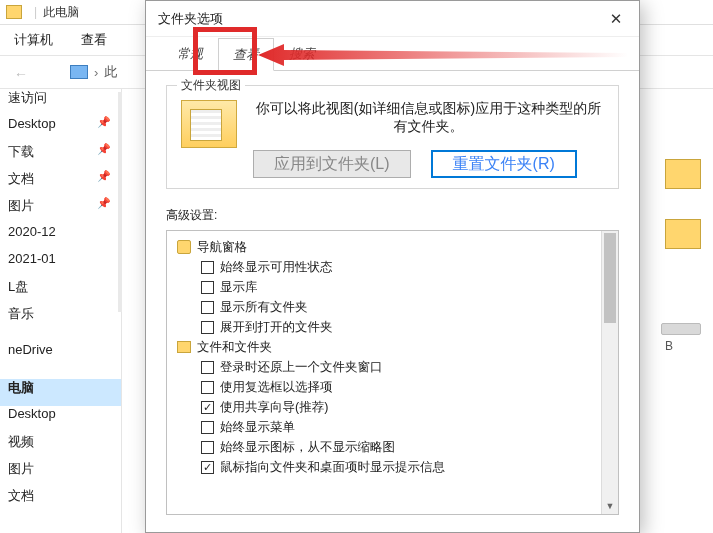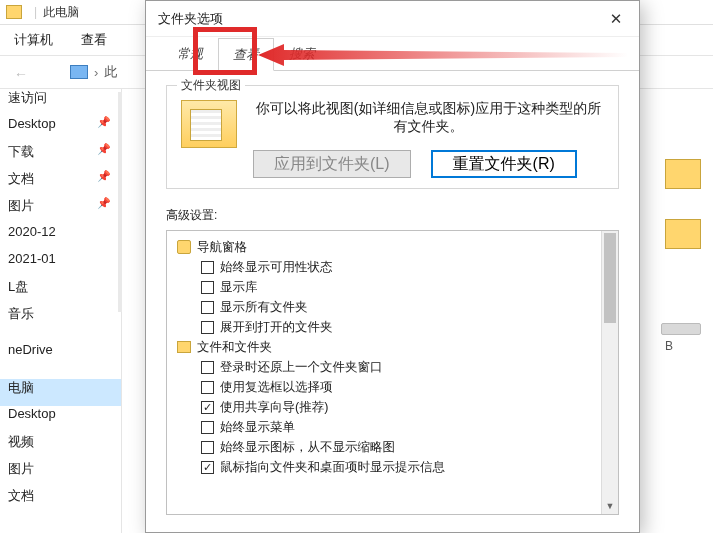--- a/index.html
+++ b/index.html
@@ -8,21 +8,21 @@
   
   .bg-titlebar { position:absolute; left:0; top:0; right:0; height:25px; border-bottom:1px solid #e0e0e0; display:flex; align-items:center; padding-left:6px; font-size:12px; color:#333; }
   .bg-titlebar .folder-ico { width:16px; height:14px; background:#ffd66e; border:1px solid #c9a53c; margin-right:6px; }
   .bg-titlebar .sep { color:#ccc; margin:0 6px; }
   .bg-menubar { position:absolute; left:0; top:25px; right:0; height:30px; display:flex; align-items:center; padding-left:14px; font-size:13px; color:#222; gap:28px; }
   .bg-addr { position:absolute; left:0; top:55px; right:0; height:34px; display:flex; align-items:center; padding-left:14px; font-size:13px; color:#555; border-top:1px solid #e5e5e5; border-bottom:1px solid #e5e5e5; gap:6px;}
   .bg-addr .arrow { color:#bbb; font-size:14px; }
   .bg-addr .monitor { width:18px; height:14px; background:#79b6f2; border:1px solid #3d7ebf; display:inline-block;}
   .bg-sidebar { position:absolute; left:0; top:89px; width:122px; bottom:0; border-right:1px solid #e5e5e5; font-size:13px; color:#222; }
   .bg-sidebar .item { height:27px; display:flex; align-items:flex-start; padding-left:8px; position:relative; }
-  .bg-sidebar .item.sel { background:#cce8ff; }
+  .bg-sidebar .item.sel { background:#cce8ff;font-weight:bold; }
   .bg-sidebar .pin { position:absolute; right:10px; color:#888; font-size:11px;}
   .bg-content { position:absolute; left:122px; top:89px; right:0; bottom:0; }
   .bg-content .right-thumb { position:absolute; right:12px; width:36px; height:36px; }
   .bg-content .right-thumb.t1 { top:70px; } .right-thumb.t2 { top:130px; }
   .bg-content .right-drive { position:absolute; right:12px; top:234px; width:40px; height:12px; background:#d9d9d9; border:1px solid #bbb; border-radius:2px;}
   .bg-content .right-letter { position:absolute; right:40px; top:250px; font-size:12px; color:#555; }
   .folder-thumb { width:36px; height:30px; background:#ffd66e; border:1px solid #c9a53c; }
 
   
   .dialog { position:absolute; left:129px; top:0; width:495px; bottom:0; background:#fff; border:1px solid #9a9a9a; box-shadow:4px 4px 18px rgba(0,0,0,.25);margin-left:16px; }
@@ -38,21 +38,21 @@
   .dlg-body { position:absolute; left:0; right:0; top:70px; bottom:0; padding:14px 20px; font-size:13px; color:#222; overflow:hidden; }
 
   .group { border:1px solid #d6d6d6; padding:14px 14px 10px; position:relative; margin-bottom:18px;text-align:center; }
   .group-title { position:absolute; top:-9px; left:10px; background:#fff; padding:0 4px; font-size:12px; color:#333; }
   .group-row { display:flex; gap:16px; align-items:flex-start; }
   .folder-preview { width:56px; height:48px; background:linear-gradient(#ffe9a8,#ffcf5e); border:1px solid #d0a93e; position:relative; flex:0 0 auto; }
   .folder-preview::after { content:""; position:absolute; left:8px; top:8px; width:30px; height:30px; background:#fff; border:1px solid #c9a53c; background-image:linear-gradient(#eee 50%,transparent 50%); background-size:6px 6px; }
   .group-text { flex:1; }
   .group-desc { font-size:14px; margin-bottom:14px; }
   .btn { display:inline-flex; align-items:center; justify-content:center; height:28px; padding:0 20px; font-size:16px; border:1px solid #adadad; background:#e8e8e8; color:#888; }
-  .btn.primary { border:2px solid #0078d7; background:#fff; color:#000000; }
+  .btn.primary { border:2px solid #0078d7; background:#fff; color:#3b82f6; }
   .btn-row { display:flex; gap:20px; }
 
   .adv-label { font-size:12px; margin-bottom:6px; }
   .tree { border:1px solid #c0c0c0; height:285px; overflow:hidden; padding:6px 6px; font-size:12.5px; line-height:20px; color:#222; position:relative;}
   .tree-scroll { position:absolute; right:0; top:0; bottom:0; width:17px; background:#f0f0f0; border-left:1px solid #dcdcdc;}
   .tree-scroll .thumb{position:absolute; left:2px; right:2px; top:2px; height:90px; background:#c2c2c2;}
   .tree-scroll .arr{position:absolute;left:0;right:0;height:17px;display:flex;align-items:center;justify-content:center;color:#666;font-size:9px;}
   .tree-scroll .arr.up{top:0}.tree-scroll .arr.dn{bottom:0}
   .node { display:flex; align-items:center; gap:6px; padding-left:4px;}
   .node.child { padding-left:28px; }

